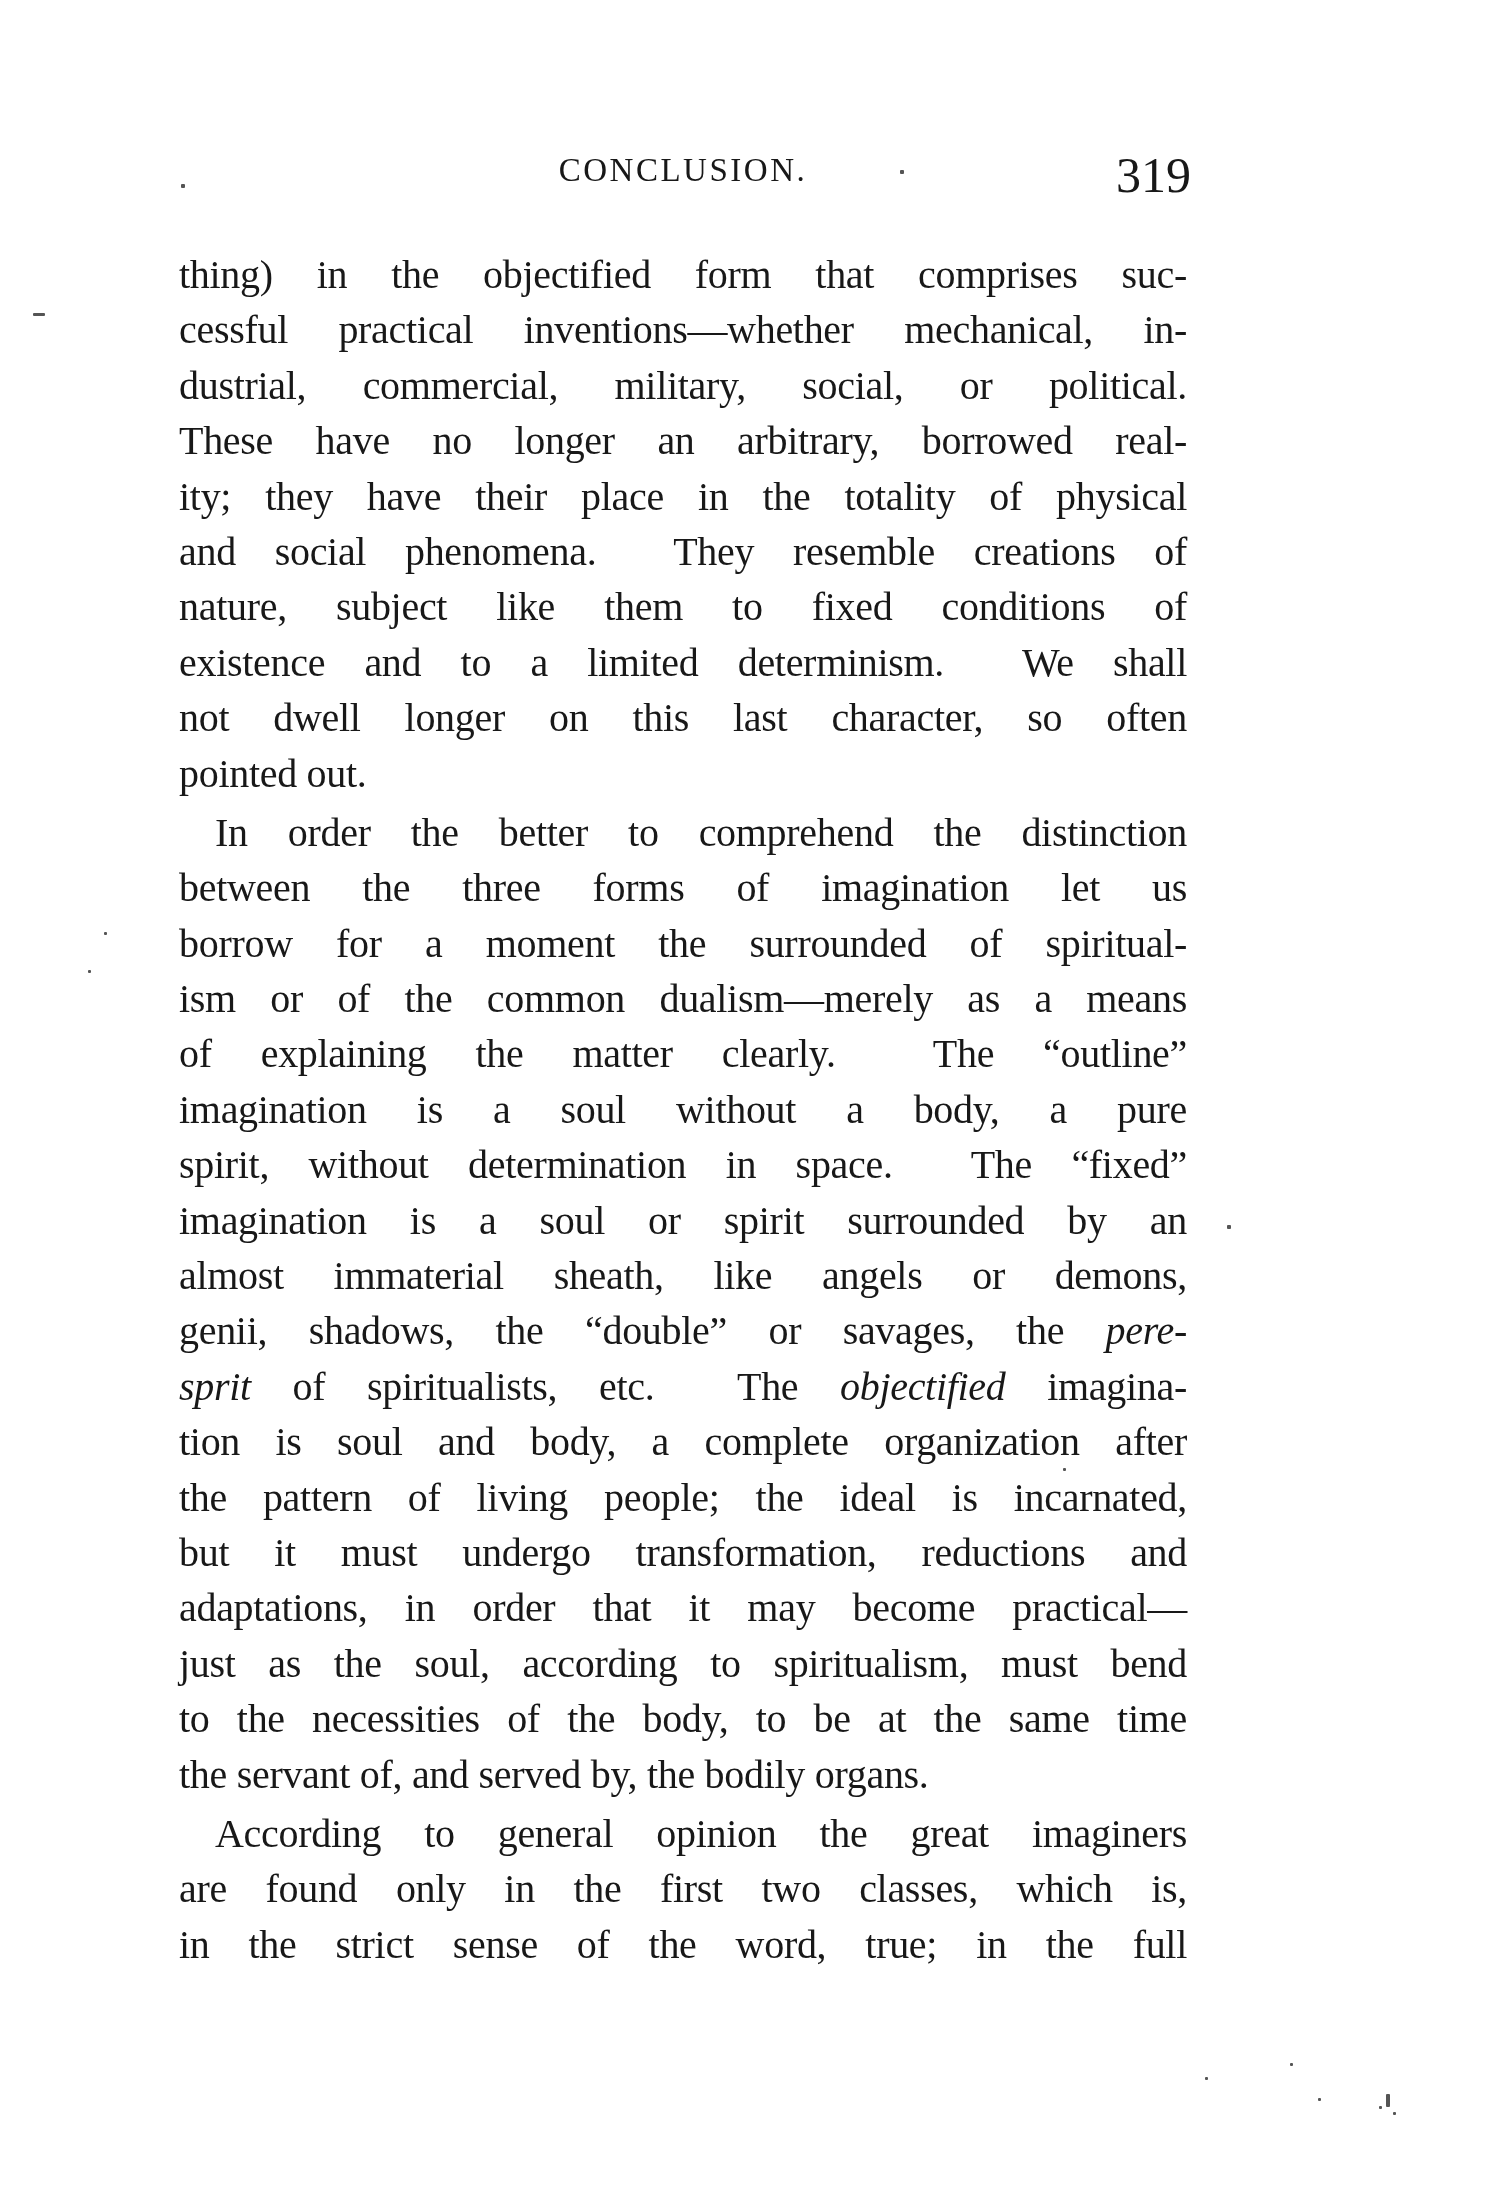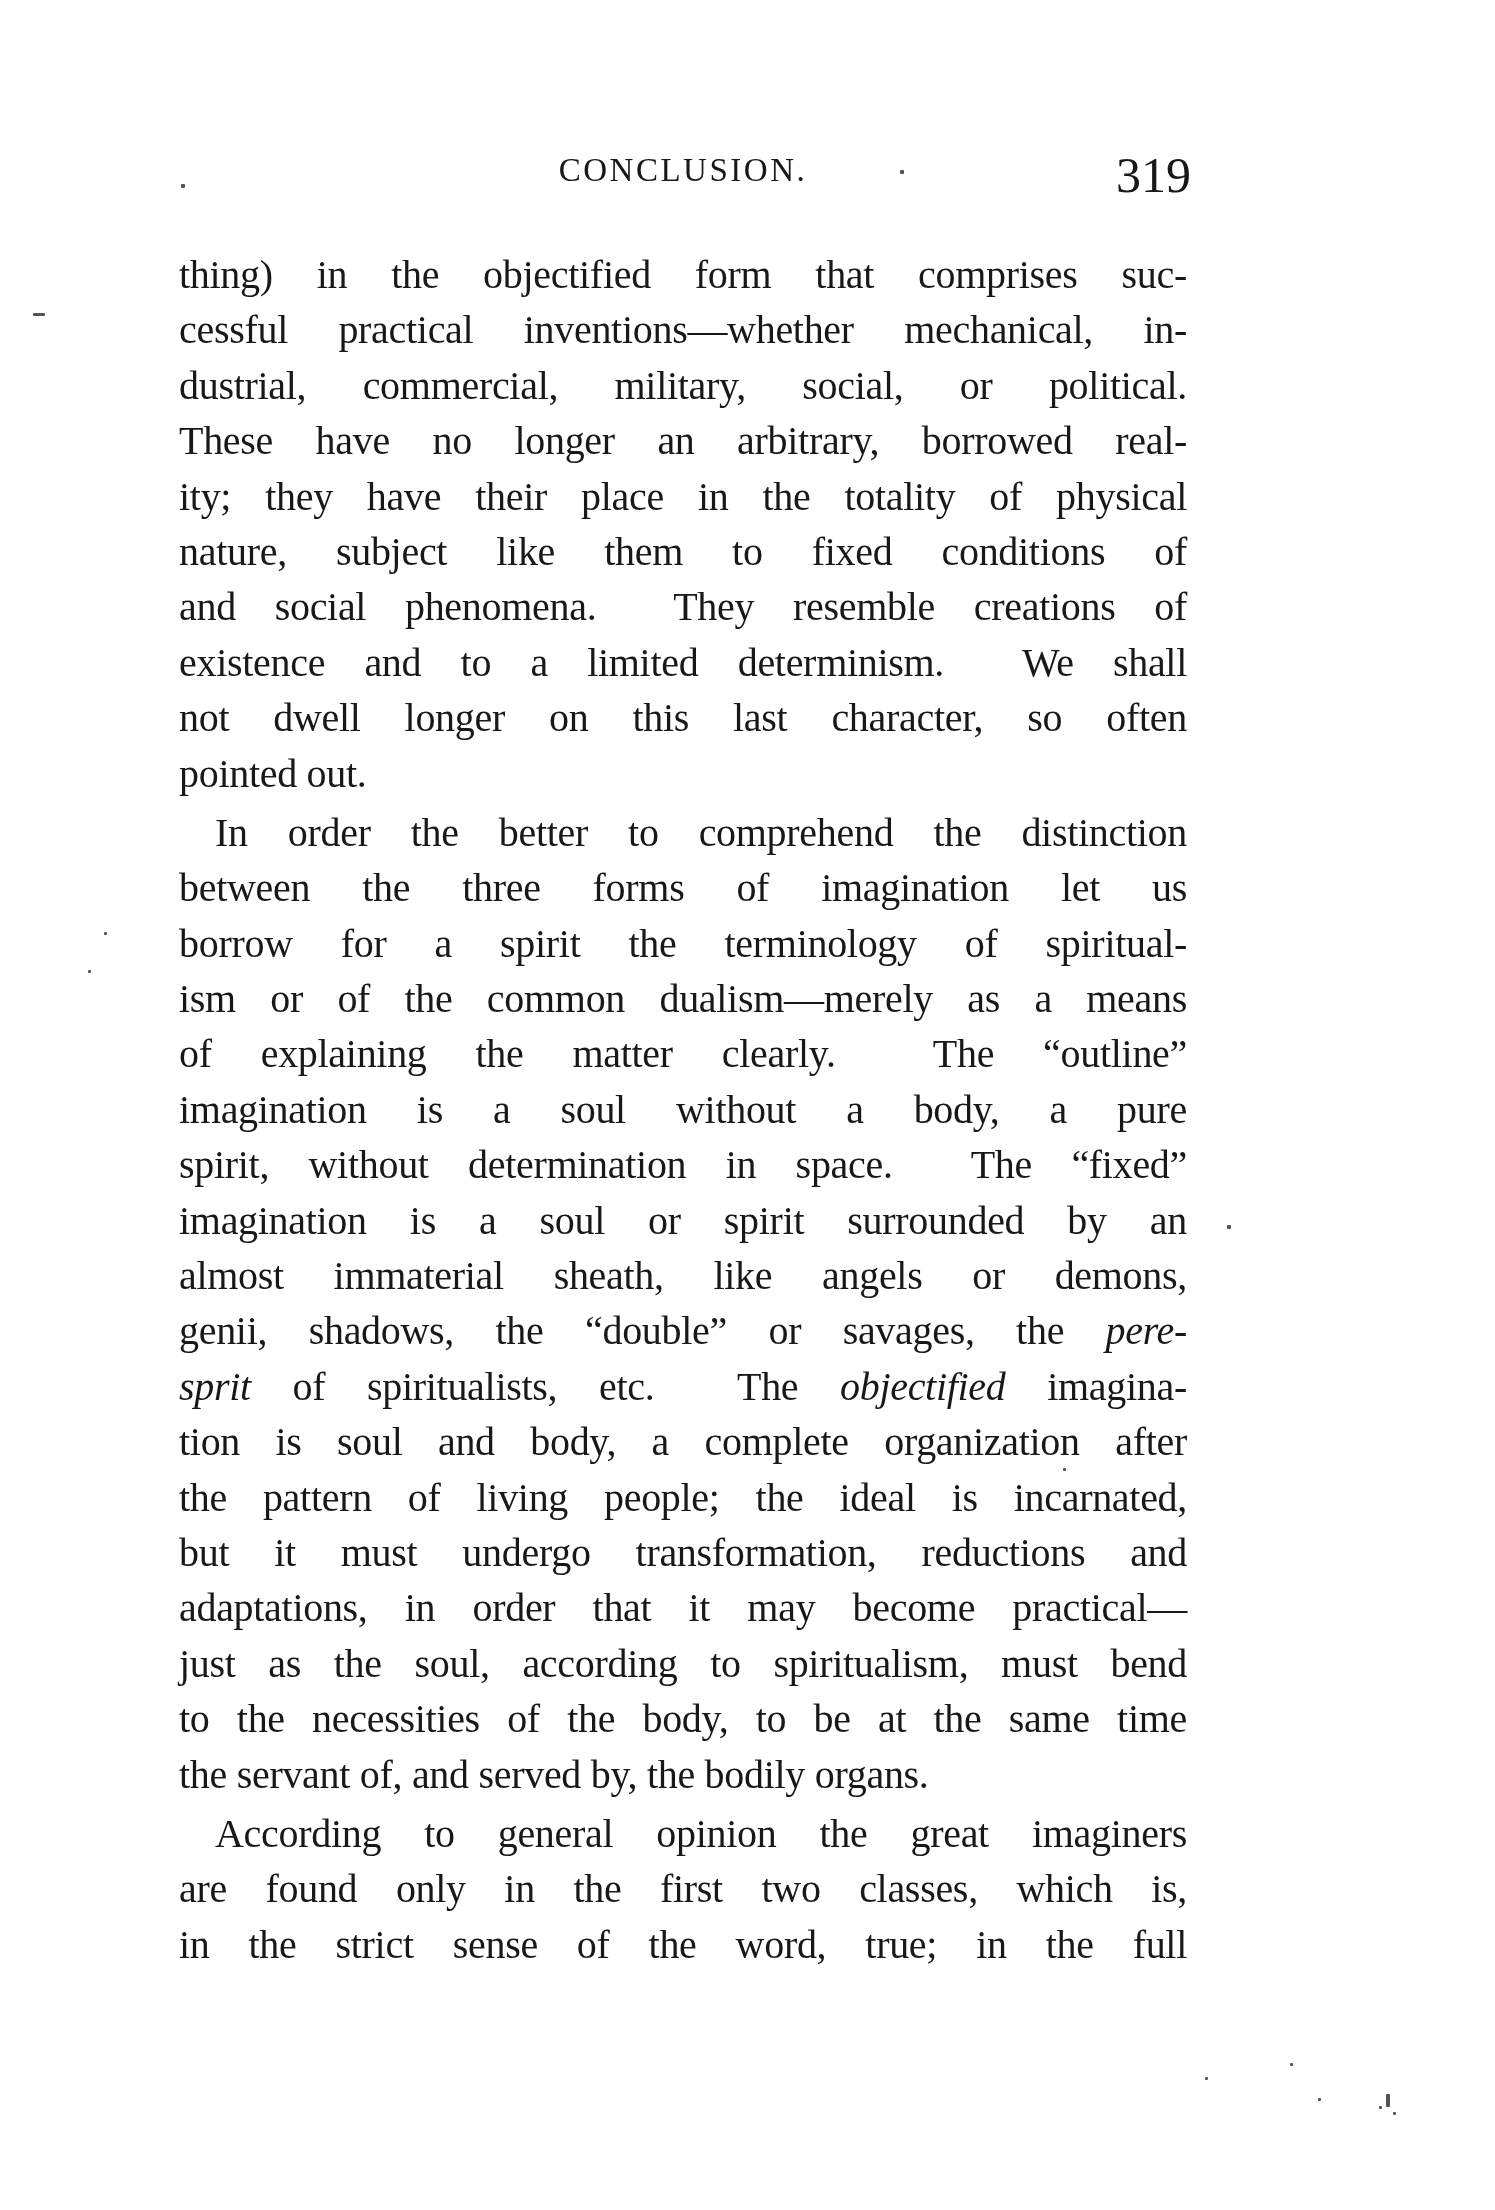--- a/index.html
+++ b/index.html
@@ -61,30 +61,30 @@
 
   <div class="page-number">319</div>
 
   <main class="text-block">
       <div class="paragraph">
         <div class="line"><span class="seg">thing) in the objectified form that comprises suc-</span></div>
         <div class="line"><span class="seg">cessful practical inventions—whether mechanical, in-</span></div>
         <div class="line"><span class="seg">dustrial, commercial, military, social, or political.</span></div>
         <div class="line"><span class="seg">These have no longer an arbitrary, borrowed real-</span></div>
         <div class="line"><span class="seg">ity; they have their place in the totality of physical</span></div>
+        <div class="line"><span class="seg">and social phenomena.  They resemble creations of</span></div>
         <div class="line"><span class="seg">nature, subject like them to fixed conditions of</span></div>
-        <div class="line"><span class="seg">and social phenomena.  They resemble creations of</span></div>
         <div class="line"><span class="seg">existence and to a limited determinism.  We shall</span></div>
         <div class="line"><span class="seg">not dwell longer on this last character, so often</span></div>
         <div class="line flush-last"><span class="seg">pointed out.</span></div>
       </div>
       <div class="paragraph">
         <div class="line indent"><span class="seg">In order the better to comprehend the distinction</span></div>
         <div class="line"><span class="seg">between the three forms of imagination let us</span></div>
-        <div class="line"><span class="seg">borrow for a spirit the terminology of spiritual-</span></div>
+        <div class="line"><span class="seg">borrow for a moment the surrounded of spiritual-</span></div>
         <div class="line"><span class="seg">ism or of the common dualism—merely as a means</span></div>
         <div class="line"><span class="seg">of explaining the matter clearly.  The “outline”</span></div>
         <div class="line"><span class="seg">imagination is a soul without a body, a pure</span></div>
         <div class="line"><span class="seg">spirit, without determination in space.  The “fixed”</span></div>
         <div class="line"><span class="seg">imagination is a soul or spirit surrounded by an</span></div>
         <div class="line"><span class="seg">almost immaterial sheath, like angels or demons,</span></div>
         <div class="line"><span class="seg">genii, shadows, the “double” or savages, the </span><span class="seg i">pere-</span></div>
         <div class="line"><span class="seg i">sprit</span><span class="seg"> of spiritualists, etc.  The </span><span class="seg i">objectified</span><span class="seg"> imagina-</span></div>
         <div class="line"><span class="seg">tion is soul and body, a complete organization after</span></div>
         <div class="line"><span class="seg">the pattern of living people; the ideal is incarnated,</span></div>

